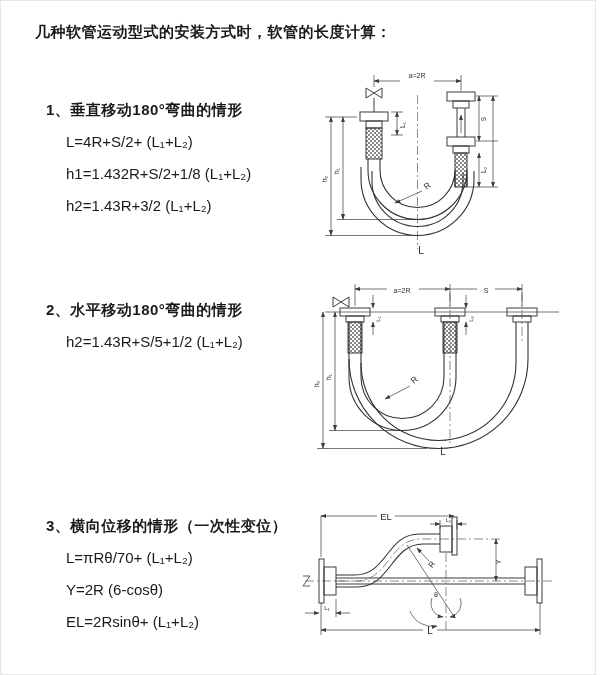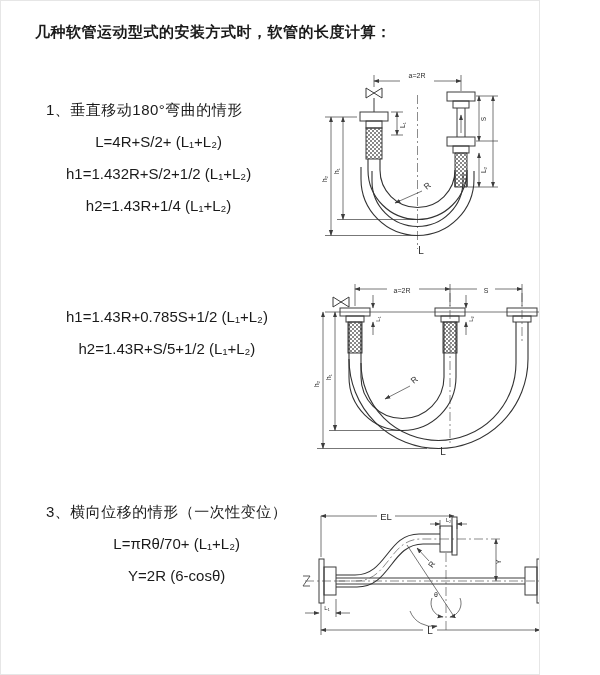--- a/index.html
+++ b/index.html
@@ -1,38 +1,38 @@
 <!DOCTYPE html>
 <html><head>
 <meta charset="utf-8">
 <style>
   html,body{margin:0;padding:0;background:#fff;}
-  .page{position:relative;width:540px;height:675px;background:#ffffff;
+  .page{position:relative;width:596px;height:675px;background:#ffffff;
         font-family:"Liberation Sans","DejaVu Sans",sans-serif;color:#1a1a1a;
         overflow:hidden;box-sizing:border-box;border:1px solid #e6e6e6;}
   .title{position:absolute;left:34px;top:22px;font-size:15px;font-weight:bold;letter-spacing:.5px;}
   .section{position:absolute;left:45px;}
-  .heading{font-size:15px;font-weight:normal;letter-spacing:.5px;margin:0 0 6px 0;}
-  .formula{font-size:15px;margin:0 0 0 20px;line-height:32px;white-space:pre;text-align:center;}
+  .heading{font-size:15px;font-weight:bold;letter-spacing:.5px;margin:0 0 6px 0;}
+  .formula{font-size:15px;margin:0 0 0 20px;line-height:32px;white-space:pre;}
   .diag{position:absolute;}
   svg text{font-family:"Liberation Sans","DejaVu Sans",sans-serif;fill:#2b2b2b;}
-  .s1{top:100px;} .s2{top:300px;} .s3{top:502px;}
+  .s1{top:100px;} .s2{top:300px;} .s3{top:516px;}
 </style>
 </head>
 <body>
 
 <div class="page">
 
   <div class="title">几种软管运动型式的安装方式时，软管的长度计算：</div>
 
   <div class="section s1">
     <div class="heading">1、垂直移动180°弯曲的情形</div>
     <div class="formula">L=4R+S/2+ (L₁+L₂)</div>
-    <div class="formula">h1=1.432R+S/2+1/2 (L₁+L₂)</div>
-    <div class="formula">h2=1.43R+1/4 (L₁+L₂)</div>
+    <div class="formula">h1=1.432R+S/2+1/8 (L₁+L₂)</div>
+    <div class="formula">h2=1.43R+3/2 (L₁+L₂)</div>
   </div>
 
   <svg class="diag" style="left:308px;top:66px" width="282" height="196" viewBox="0 0 282 196">
     <defs>
       <marker id="d1a" viewBox="0 0 10 10" refX="9" refY="5" markerWidth="8" markerHeight="8" orient="auto-start-reverse">
         <path d="M0,1.5 L10,5 L0,8.5 z" fill="#3d3d3d"></path>
       </marker>
       <pattern id="d1h" width="4" height="4" patternUnits="userSpaceOnUse">
         <path d="M0,0 L4,4 M4,0 L0,4" stroke="#6a6a6a" stroke-width="0.8" fill="none"></path>
       </pattern>
@@ -94,21 +94,21 @@
     <text x="96" y="58" font-size="6.5" text-anchor="middle" transform="rotate(-90 96 58)">L₁</text>
     <text x="177" y="52" font-size="6.5" text-anchor="middle" transform="rotate(-90 177 52)">S</text>
     <text x="177" y="103" font-size="6.5" text-anchor="middle" transform="rotate(-90 177 103)">L₂</text>
     <text x="18" y="112" font-size="6.5" text-anchor="middle" transform="rotate(-90 18 112)">h₂</text>
     <text x="30" y="104" font-size="6.5" text-anchor="middle" transform="rotate(-90 30 104)">h₁</text>
     <text x="120" y="121" font-size="8.5" text-anchor="middle" transform="rotate(-40 120 121)">R</text>
     <text x="112" y="187" font-size="10" text-anchor="middle">L</text>
   </svg>
 
   <div class="section s2">
-    <div class="formula">h1=1.43R+0.785S+1/2 (L₁+L₂)</div>
+    <div class="heading">2、水平移动180°弯曲的情形</div>
     <div class="formula">h2=1.43R+S/5+1/2 (L₁+L₂)</div>
   </div>
 
   <svg class="diag" style="left:306px;top:278px" width="284" height="180" viewBox="0 0 284 180">
     <defs>
       <marker id="d2a" viewBox="0 0 10 10" refX="9" refY="5" markerWidth="8" markerHeight="8" orient="auto-start-reverse">
         <path d="M0,1.5 L10,5 L0,8.5 z" fill="#3d3d3d"></path>
       </marker>
       <pattern id="d2h" width="4" height="4" patternUnits="userSpaceOnUse">
         <path d="M0,0 L4,4 M4,0 L0,4" stroke="#6a6a6a" stroke-width="0.8" fill="none"></path>
@@ -169,20 +169,21 @@
     <text x="12" y="105" font-size="6.5" text-anchor="middle" transform="rotate(-90 12 105)">h₂</text>
     <text x="24" y="98" font-size="6.5" text-anchor="middle" transform="rotate(-90 24 98)">h₁</text>
     <text x="109" y="103" font-size="8.5" text-anchor="middle" transform="rotate(-40 109 103)">R</text>
     <text x="136" y="176" font-size="10" text-anchor="middle">L</text>
   </svg>
 
   <div class="section s3">
     <div class="heading">3、横向位移的情形（一次性变位）</div>
     <div class="formula">L=πRθ/70+ (L₁+L₂)</div>
     <div class="formula">Y=2R (6-cosθ)</div>
+    <div class="formula">EL=2Rsinθ+ (L₁+L₂)</div>
   </div>
 
   <svg class="diag" style="left:296px;top:502px" width="304" height="144" viewBox="0 0 304 144">
     <defs>
       <marker id="d3a" viewBox="0 0 10 10" refX="9" refY="5" markerWidth="8" markerHeight="8" orient="auto-start-reverse">
         <path d="M0,1.5 L10,5 L0,8.5 z" fill="#3d3d3d"></path>
       </marker>
     </defs>
     <g stroke="#4a4a4a" stroke-width="0.75" fill="none">
 

